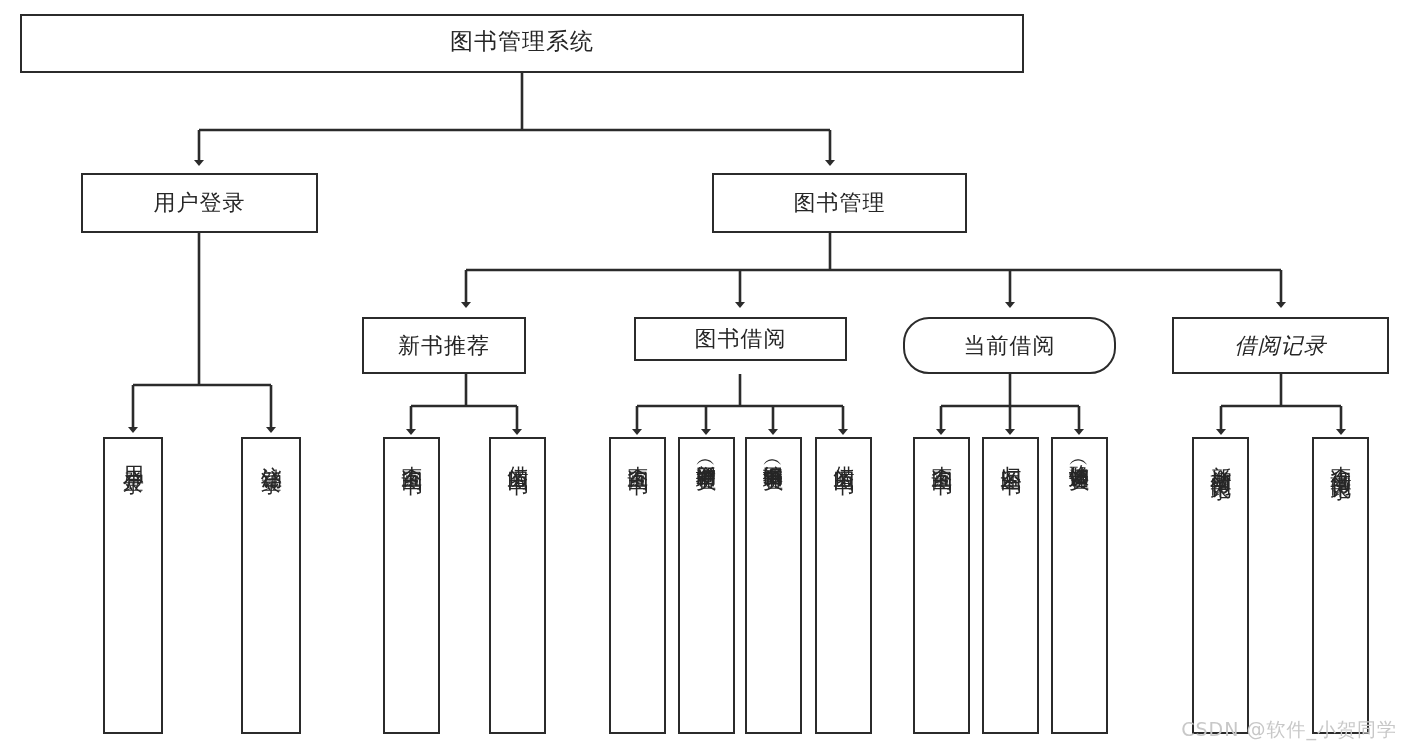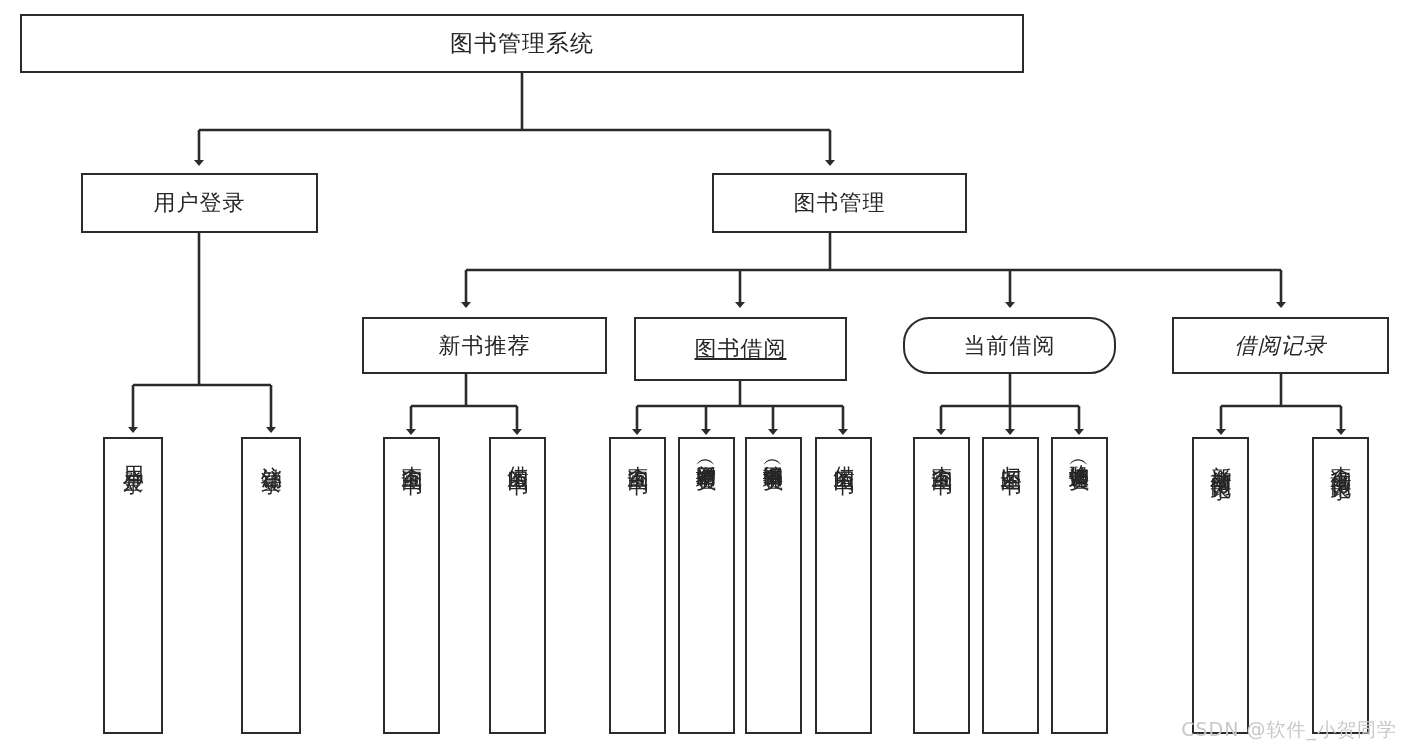--- a/index.html
+++ b/index.html
@@ -104,35 +104,35 @@
       <path d="M1010,406 L1010,432" marker-end="url(#ar)"></path>
       <path d="M1079,406 L1079,432" marker-end="url(#ar)"></path>
 
       <path d="M1281,374 L1281,406"></path>
       <path d="M1221,406 L1341,406"></path>
       <path d="M1221,406 L1221,432" marker-end="url(#ar)"></path>
       <path d="M1341,406 L1341,432" marker-end="url(#ar)"></path>
     </g>
   </svg>
 
-  <div class="node h-node root" style="left:20px;top:14px;width:1004px;height:59px;">
+  <div class="node h-node root" style="left:20px;top:14px;width:1004px;height:59px;font-family:Liberation Mono, monospace;">
     <span class="lbl">图书管理系统</span>
   </div>
 
   <div class="node h-node" style="left:81px;top:173px;width:237px;height:60px;">
     <span class="lbl">用户登录</span>
   </div>
   <div class="node h-node" style="left:712px;top:173px;width:255px;height:60px;">
     <span class="lbl">图书管理</span>
   </div>
 
-  <div class="node h-node" style="left:362px;top:317px;width:245px;height:57px;">
+  <div class="node h-node" style="left:362px;top:317px;width:164px;height:57px;">
     <span class="lbl">新书推荐</span>
   </div>
-  <div class="node h-node" style="left:634px;top:317px;width:213px;height:64px;text-decoration:underline;">
+  <div class="node h-node" style="left:634px;top:317px;width:213px;height:44px;">
     <span class="lbl">图书借阅</span>
   </div>
   <div class="node h-node" style="left:903px;top:317px;width:213px;height:57px;border-radius:26px;">
     <span class="lbl">当前借阅</span>
   </div>
   <div class="node h-node" style="left:1172px;top:317px;width:217px;height:57px;font-style:italic;">
     <span class="lbl">借阅记录</span>
   </div>
 
   <div class="node v-node" style="left:103px;top:437px;width:60px;height:297px;">

